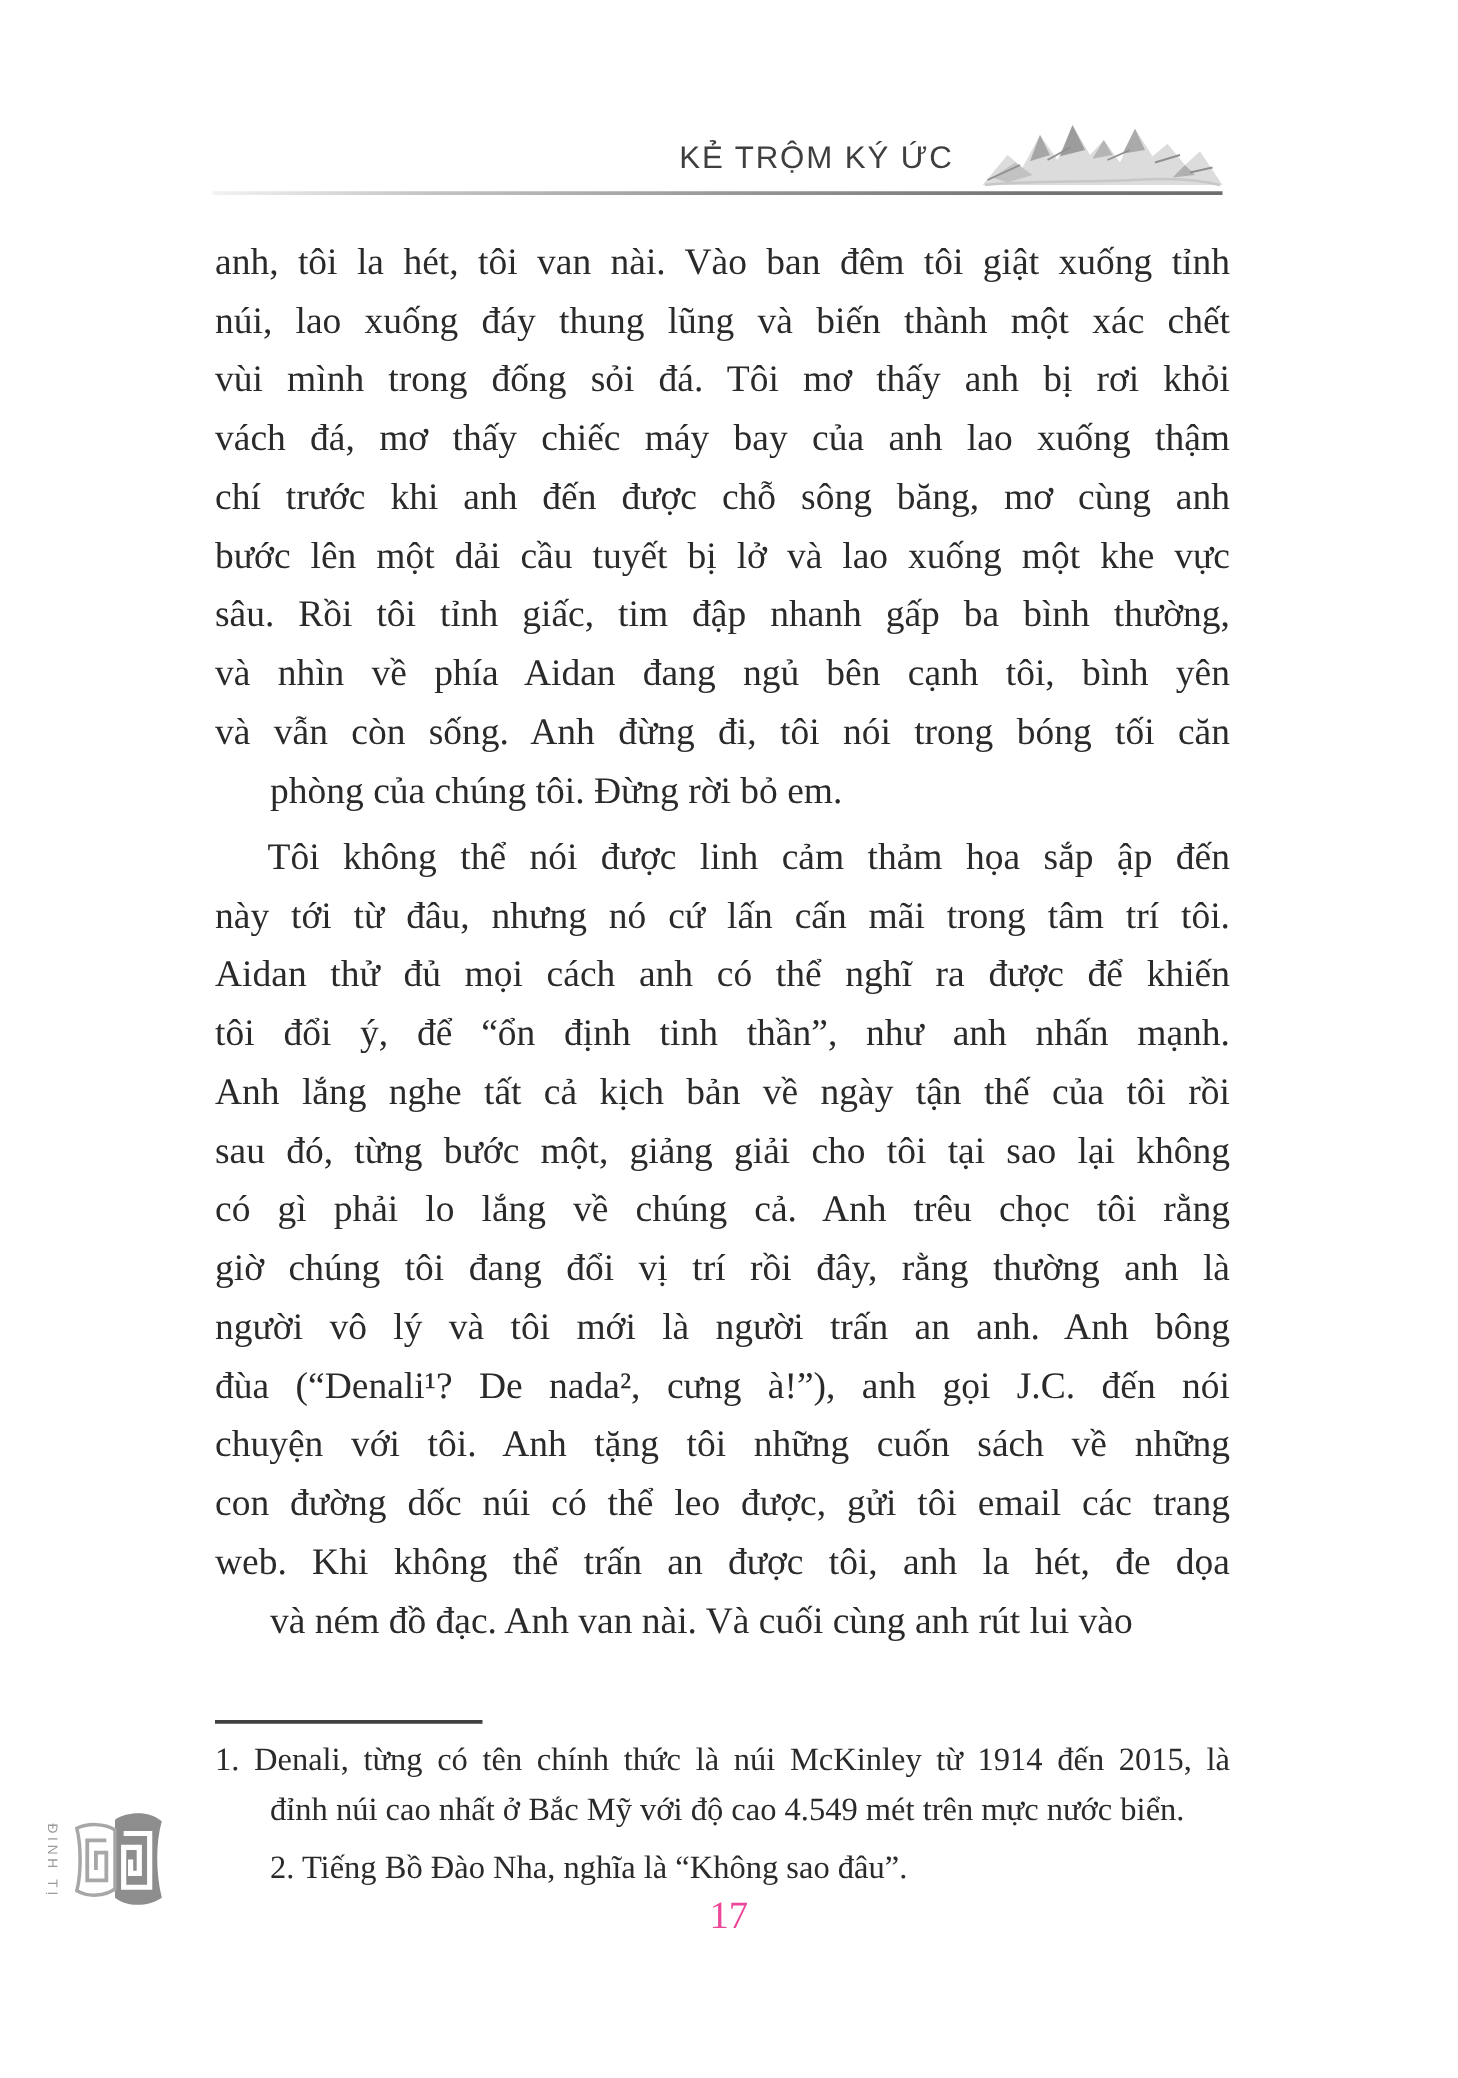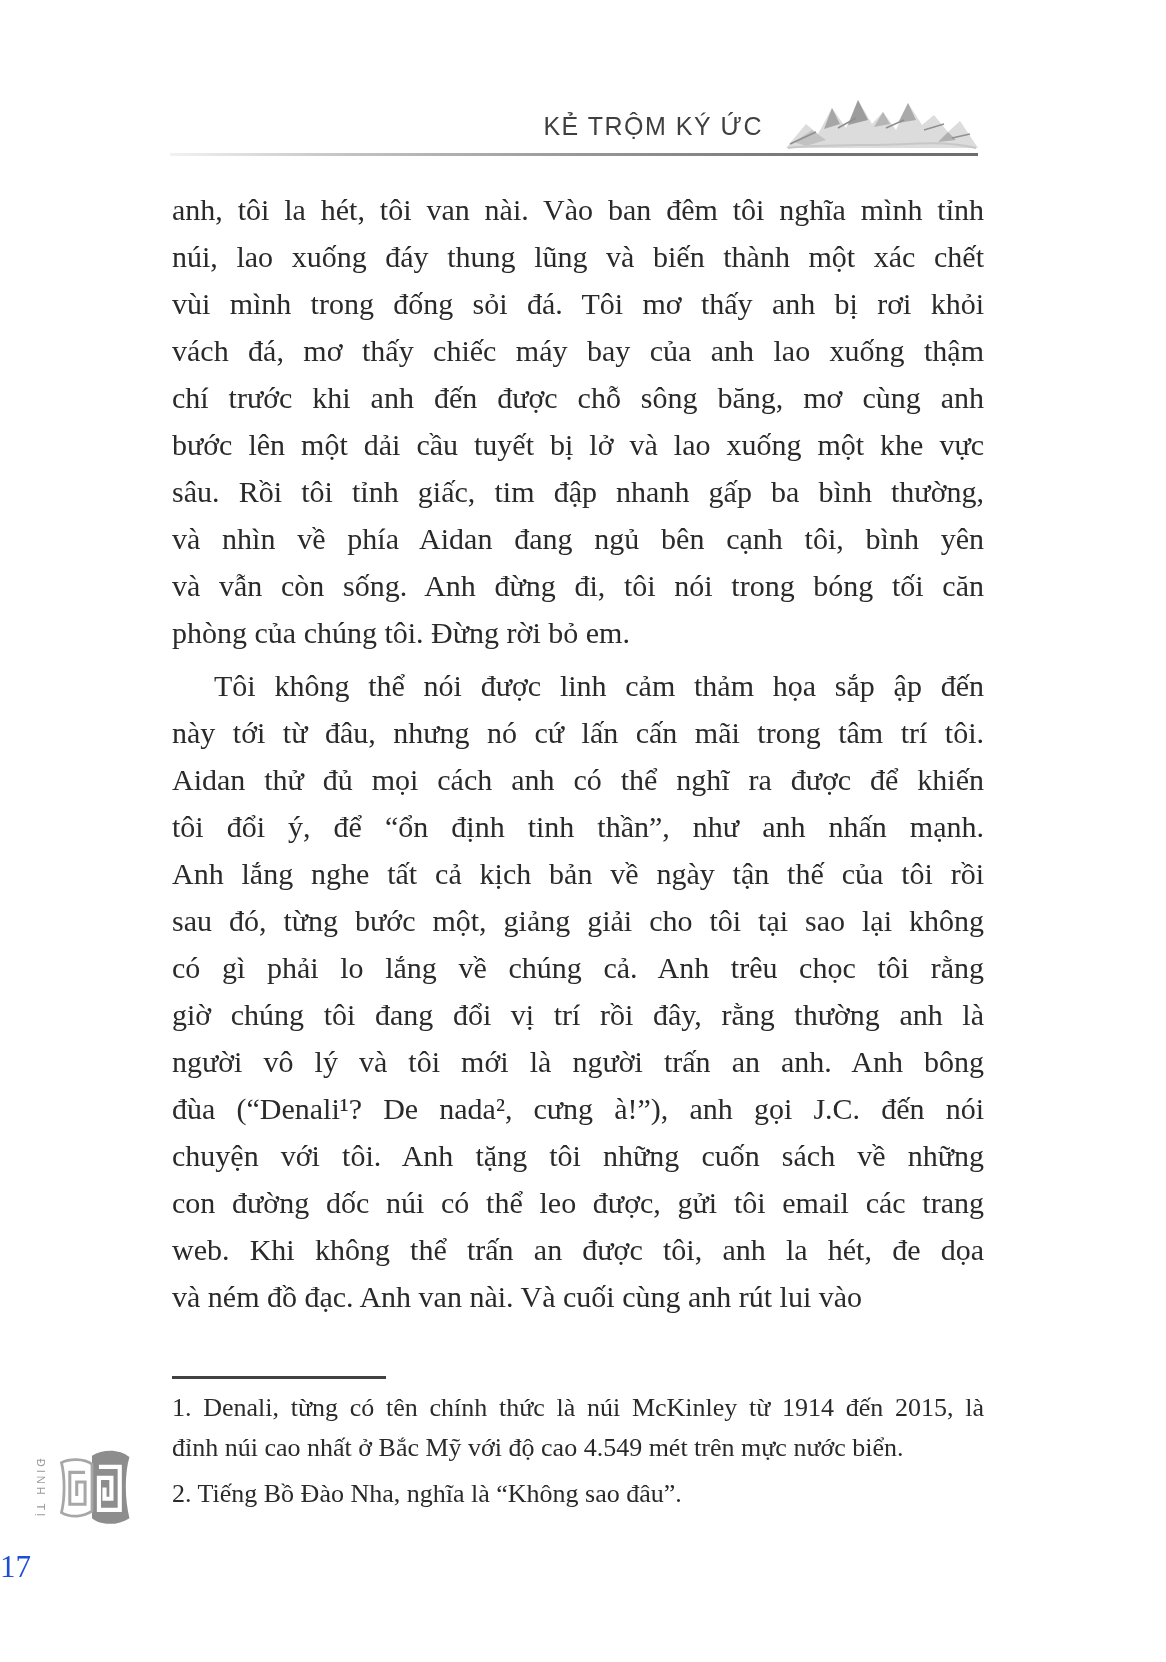--- a/index.html
+++ b/index.html
@@ -31,21 +31,21 @@
     position: absolute; left: 172px; top: 186px; width: 812px;
   }
   .paragraph { margin: 0; }
   .paragraph + .paragraph { margin-top: 6px; }
   .paragraph.indent .line:first-child { text-indent: 42px; }
   .line {
     font-size: 30px; line-height: 47px;
     text-align: justify; text-align-last: justify;
     white-space: nowrap;
   }
-  .line.last { text-align-last: left; }
+  .line.last { text-align-last: left; margin-left: 44px; }
 
   
   .footnotes-block {
     position: absolute; left: 172px; top: 1376px; width: 812px;
   }
   .footnote-sep {
     width: 214px; height: 3px; background: #414141; margin-bottom: 9px;
   }
   .footnotes-block .line { font-size: 26px; line-height: 40px; }
 
@@ -61,21 +61,21 @@
   .logo-text {
     transform: rotate(90deg);
     font-family: "Liberation Sans", "DejaVu Sans", sans-serif;
     font-size: 11px; letter-spacing: 3px; color: #9b9b9b;
     white-space: nowrap;
   }
 
   
   .page-number {
     position: absolute; top: 1514px; left: 0; width: 100%;
-    font-size: 31px; color: #1d4ed8; margin-top: 35px;
+    text-align: center; font-size: 31px; color: #ec4899;
   }
 </style>
 </head>
 <body>
 
 <div class="page">
 
   <div class="running-title">KẺ TRỘM KÝ ỨC</div>
 
   <svg class="mountain" width="192" height="58" viewBox="0 0 192 58" xmlns="http://www.w3.org/2000/svg">
@@ -87,21 +87,21 @@
     <polygon points="162,38 170,46 152,48" fill="#b0b0b0"></polygon>
     <polygon points="8,48 26,36 40,46 20,52" fill="#c2c2c2"></polygon>
     <path d="M4,50 L30,38 M52,34 L70,24 M100,34 L118,26 M138,36 L158,30 M166,44 L184,40" stroke="#8f8f8f" stroke-width="1.5" fill="none"></path>
     <path d="M2,54 C40,50 80,52 120,50 C150,48 175,50 190,54" stroke="#c7c7c7" stroke-width="2" fill="none"></path>
   </svg>
 
   <div class="header-rule"></div>
 
   <main class="body-text">
       <div class="paragraph">
-        <div class="line">anh, tôi la hét, tôi van nài. Vào ban đêm tôi nghĩa mình tỉnh</div>
+        <div class="line">anh, tôi la hét, tôi van nài. Vào ban đêm tôi giật xuống tỉnh</div>
         <div class="line">núi, lao xuống đáy thung lũng và biến thành một xác chết</div>
         <div class="line">vùi mình trong đống sỏi đá. Tôi mơ thấy anh bị rơi khỏi</div>
         <div class="line">vách đá, mơ thấy chiếc máy bay của anh lao xuống thậm</div>
         <div class="line">chí trước khi anh đến được chỗ sông băng, mơ cùng anh</div>
         <div class="line">bước lên một dải cầu tuyết bị lở và lao xuống một khe vực</div>
         <div class="line">sâu. Rồi tôi tỉnh giấc, tim đập nhanh gấp ba bình thường,</div>
         <div class="line">và nhìn về phía Aidan đang ngủ bên cạnh tôi, bình yên</div>
         <div class="line">và vẫn còn sống. Anh đừng đi, tôi nói trong bóng tối căn</div>
         <div class="line last">phòng của chúng tôi. Đừng rời bỏ em.</div>
       </div>

